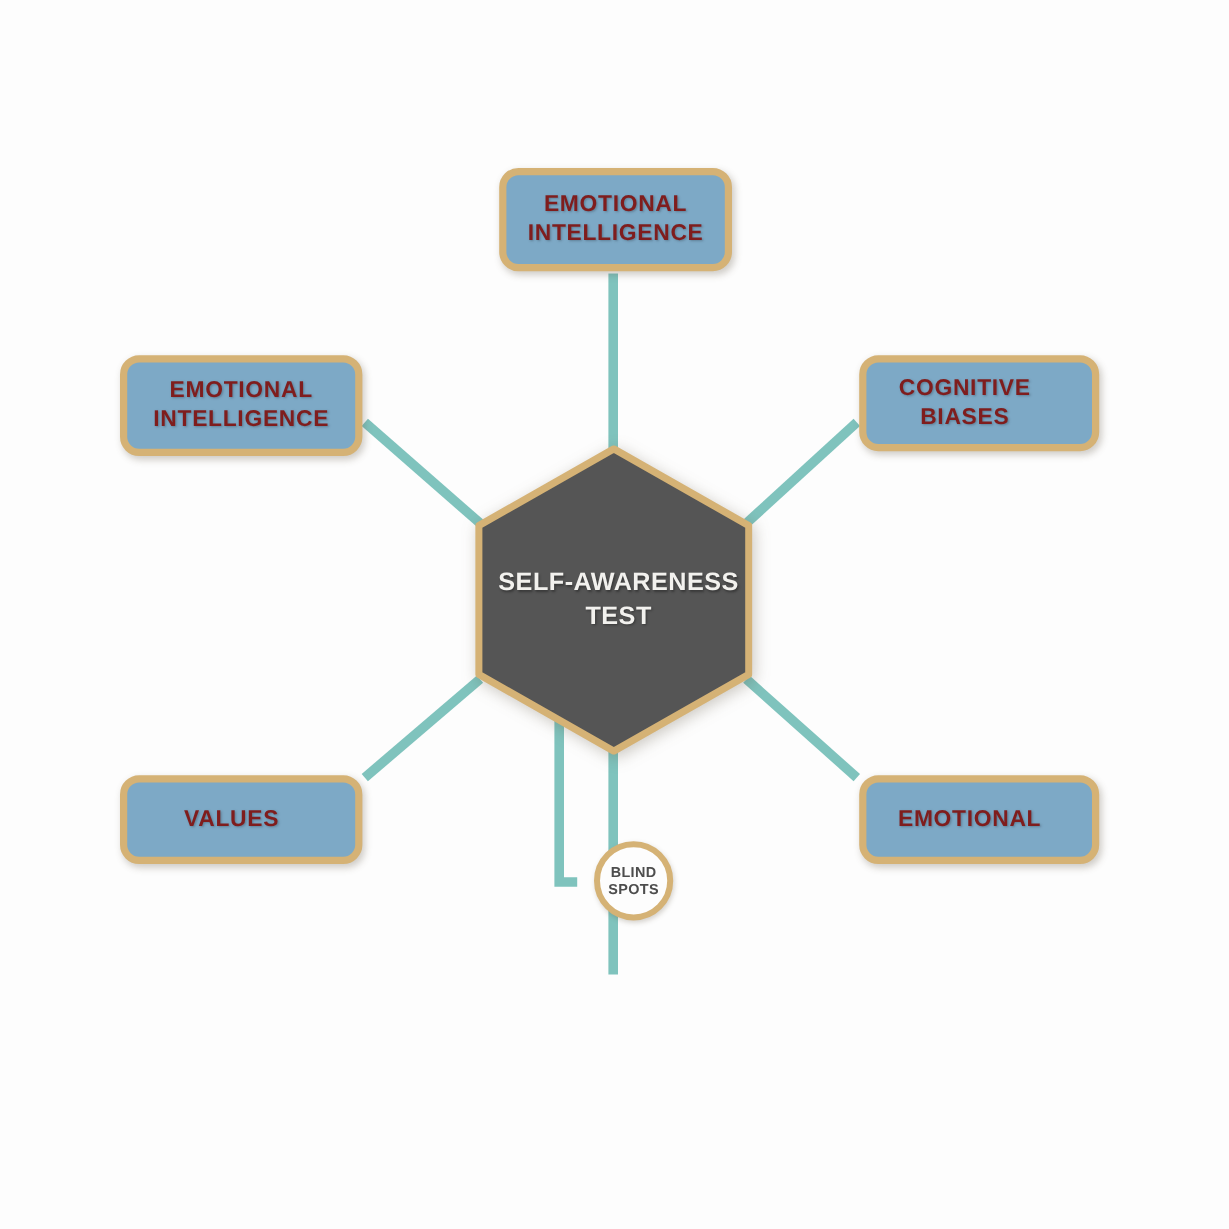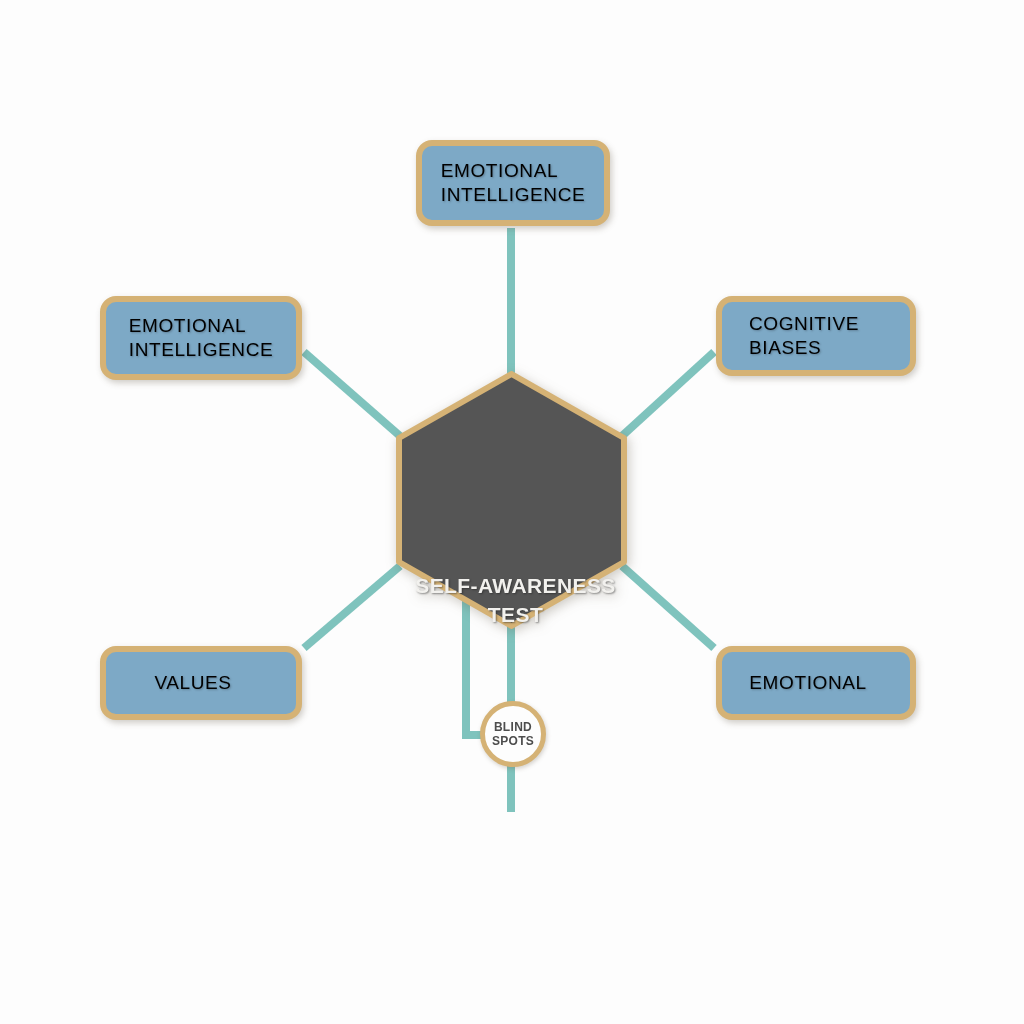--- a/index.html
+++ b/index.html
@@ -32,26 +32,26 @@
     background: #7da9c6;
     border: 6px solid #d5b275;
     border-radius: 16px;
     display: flex;
     align-items: center;
     justify-content: center;
     box-shadow: 2px 3px 6px rgba(90,80,60,0.28);
     z-index: 3;
   }
   .node .label {
-    color: #000000;
+    color: #7f1d1d;
     font-size: 19px;
-    font-weight: 400;
+    font-weight: 700;
     letter-spacing: 0.6px;
     line-height: 1.25;
-    text-align: left;
+    text-align: center;
     text-shadow: 1px 1px 2px rgba(40,50,60,0.35);
     white-space: pre-line;
   }
   
   .node.shift-left .label { transform: translateX(-12px); }
   .node.shift-left-sm .label { transform: translateX(-8px); }
 
   #node-top    { left: 416px; top: 140px;  width: 194px; height: 86px; }
   #node-left-top  { left: 100px; top: 296px; width: 202px; height: 84px; }
   #node-right-top { left: 716px; top: 296px; width: 200px; height: 80px; }
@@ -70,40 +70,40 @@
     filter: drop-shadow(2px 3px 6px rgba(90,80,60,0.30));
   }
   #hex-svg { display: block; width: 231px; height: 258px; }
   #hex-text {
     position: absolute;
     left: 0;
     top: 0;
     width: 231px;
     height: 258px;
     display: flex;
-    align-items: flex-end;
+    align-items: center;
     justify-content: center;
     pointer-events: none;
   }
   #hex-text .label {
     color: #f2f1ee;
     font-size: 21px;
     font-weight: 700;
     letter-spacing: 0.4px;
     line-height: 1.35;
     text-align: center;
     text-shadow: 1px 1px 2px rgba(20,20,20,0.45);
     white-space: pre-line;
     transform: translateX(4px);
   }
 
   
   #node-circle {
     position: absolute;
-    left: 480px;
+    left: 495px;
     top: 701px;
     width: 66px;
     height: 66px;
     box-sizing: border-box;
     background: #fdfdfd;
     border: 5px solid #d5b275;
     border-radius: 50%;
     display: flex;
     align-items: center;
     justify-content: center;

